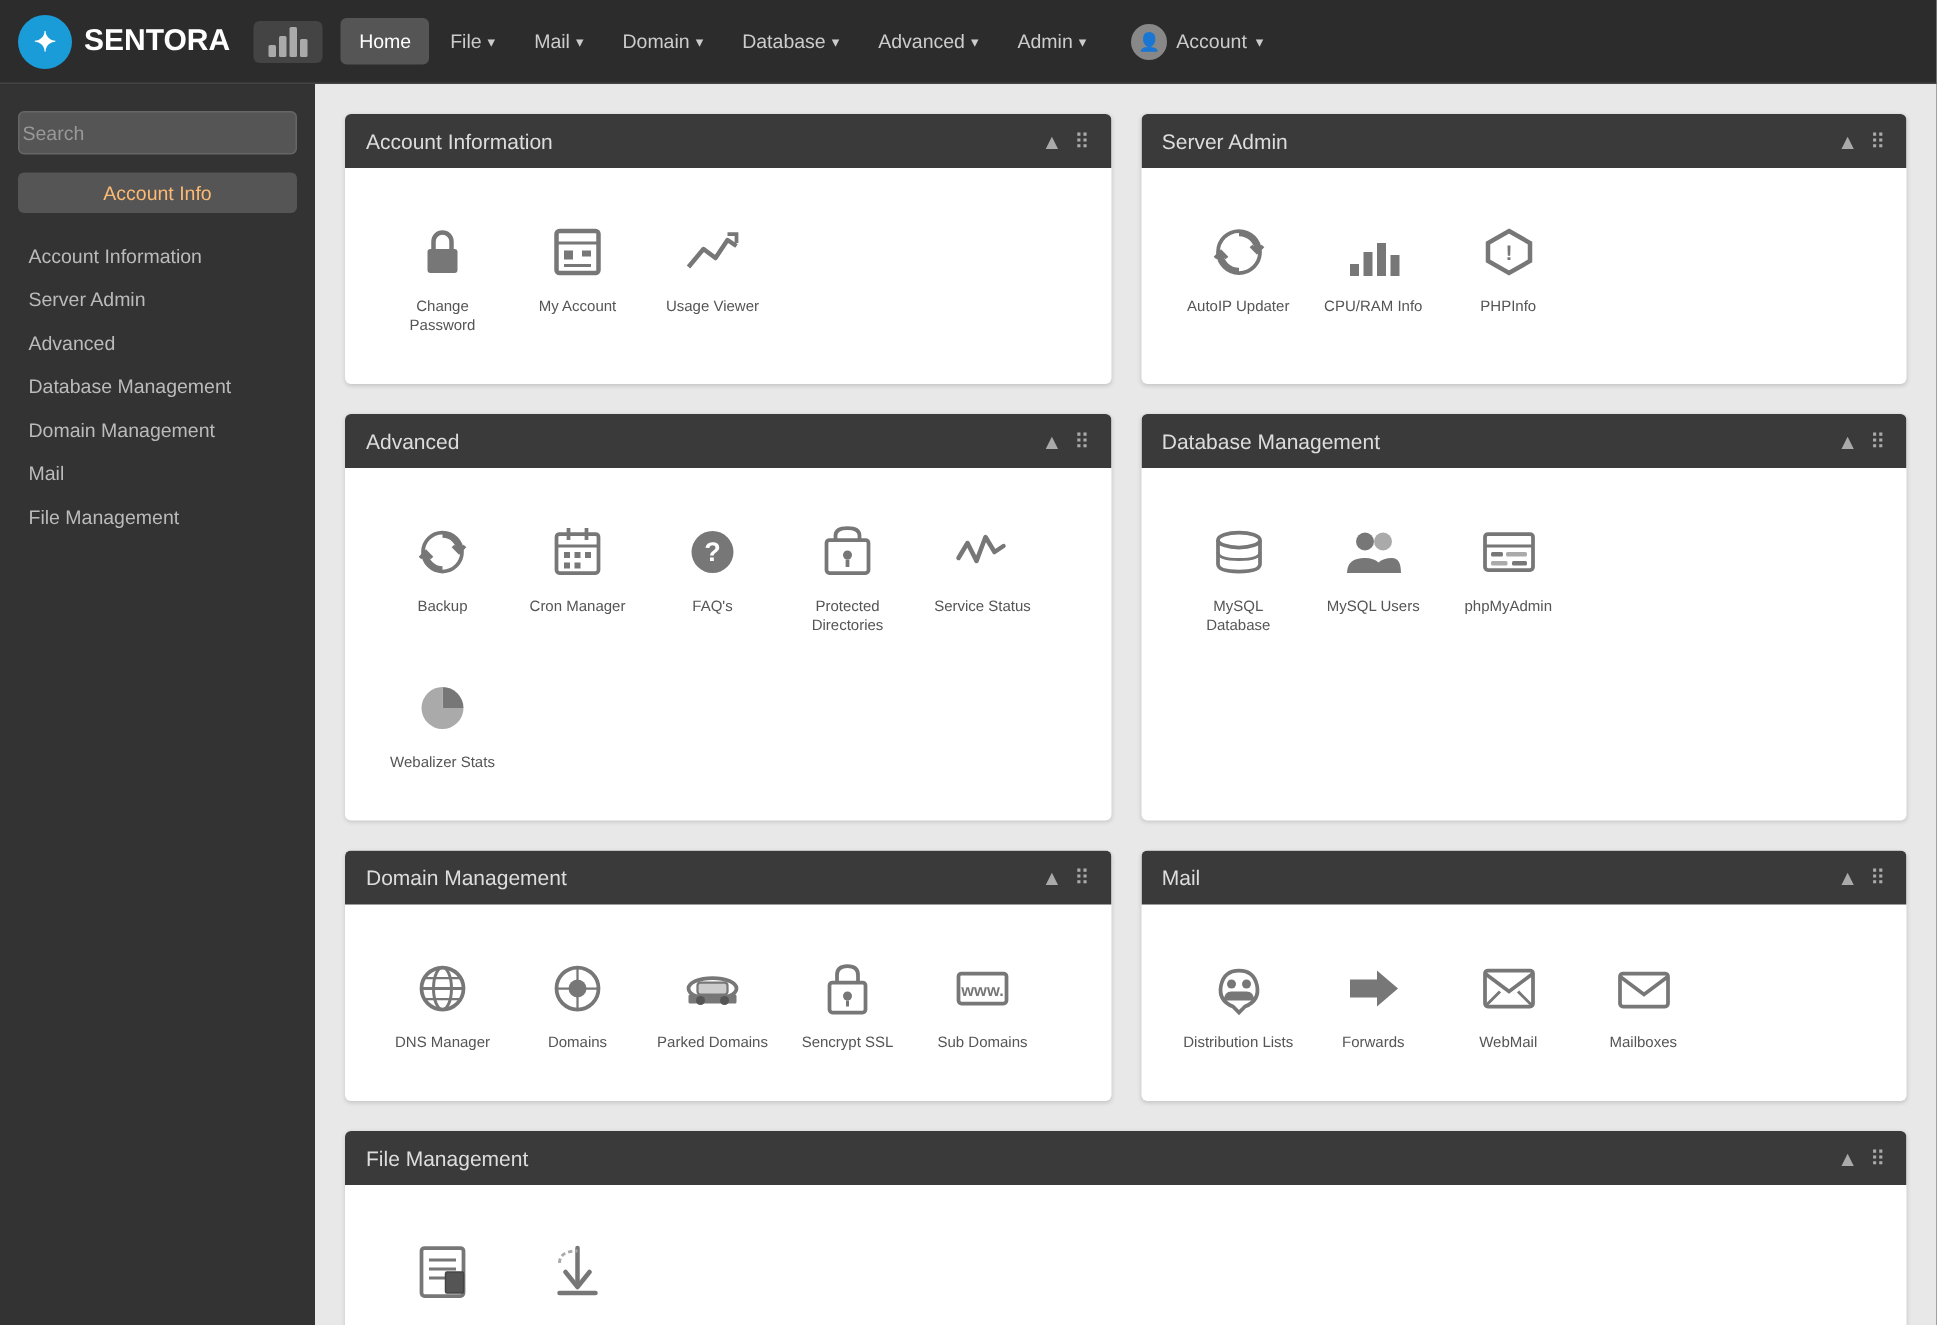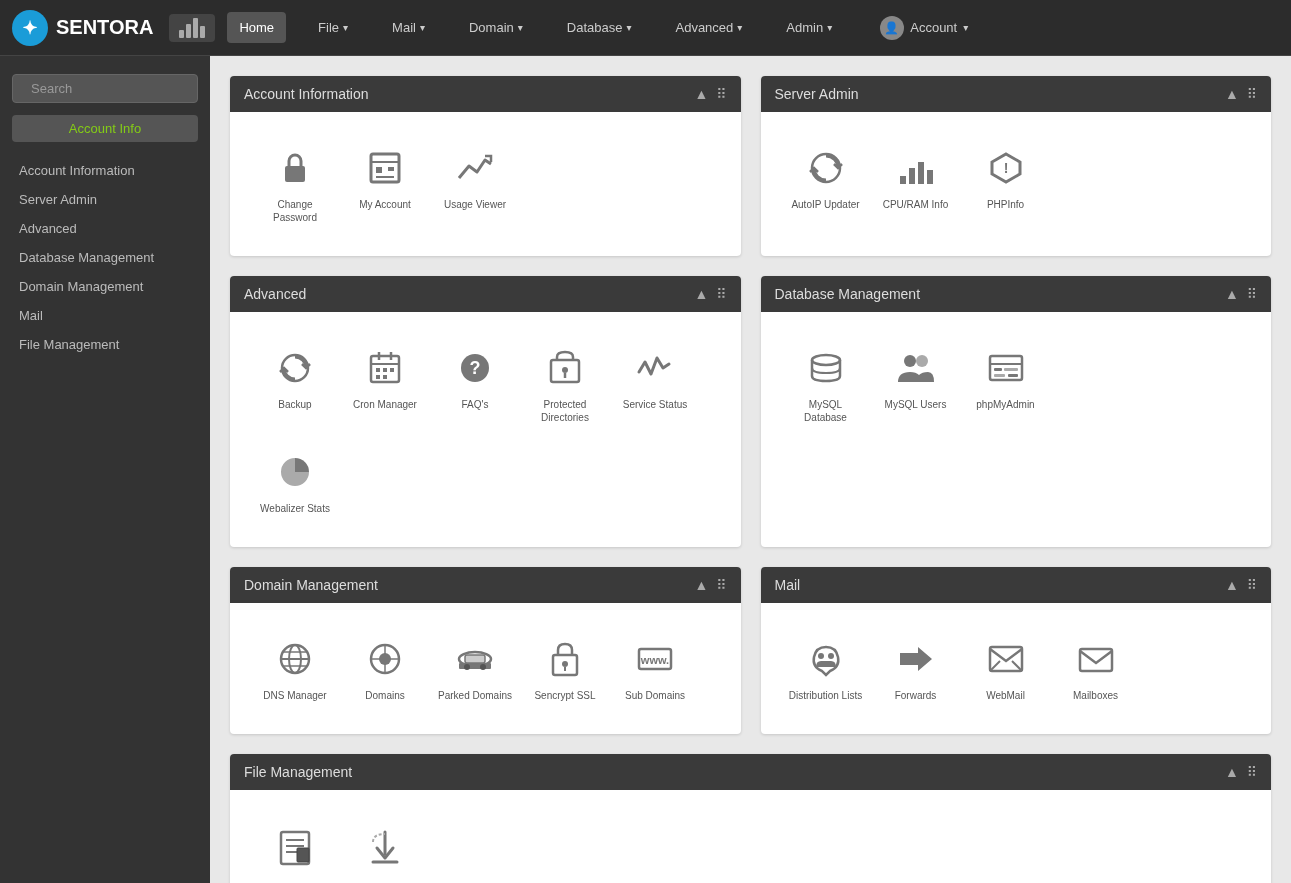--- a/index.html
+++ b/index.html
@@ -19,21 +19,21 @@
     }
     .brand-logo {
       width: 36px; height: 36px; background: #1a9cd8; border-radius: 50%;
       display: flex; align-items: center; justify-content: center; color: #fff; font-size: 18px; font-weight: bold;
     }
     .navbar-stats {
       background: #444; border-radius: 4px; padding: 4px 10px; margin-right: 12px;
       display: flex; align-items: flex-end; gap: 2px;
     }
     .bar { background: #aaa; width: 5px; border-radius: 1px; }
-    .nav-links { display: flex; align-items: center; gap: 20px; }
+    .nav-links { display: flex; align-items: center; gap: 2px; }
     .nav-item {
       color: #ccc; padding: 8px 12px; cursor: pointer; border-radius: 4px; font-size: 13px;
       display: flex; align-items: center; gap: 4px; white-space: nowrap;
     }
     .nav-item.active { background: #555; color: #fff; }
     .nav-item .arrow { font-size: 10px; }
     .nav-account { display: flex; align-items: center; gap: 6px; margin-left: 4px; }
     .account-avatar {
       width: 24px; height: 24px; border-radius: 50%; background: #888;
       display: flex; align-items: center; justify-content: center; font-size: 12px; color: #fff;
@@ -42,26 +42,26 @@
     
     .layout { display: flex; min-height: calc(100vh - 56px); }
 
     
     .sidebar {
       width: 210px; background: #333; flex-shrink: 0; padding: 10px 0;
     }
     .sidebar-search {
       margin: 8px 12px 12px;
       background: #555; border: 1px solid #666; border-radius: 4px;
-      padding: 6px 18px; color: #ccc; width: calc(100% - 24px); font-size: 13px; outline: none;
+      padding: 6px 2px; color: #ccc; width: calc(100% - 24px); font-size: 13px; outline: none;
     }
     .sidebar-search::placeholder { color: #999; }
     .sidebar-account-btn {
       display: block; margin: 0 12px 14px; background: #555; border: none;
-      color: #84cc16; padding: 6px 10px; border-radius: 4px; cursor: pointer;
+      color: #fdba74; padding: 6px 10px; border-radius: 4px; cursor: pointer;
       font-size: 13px; text-align: center; width: calc(100% - 24px);
     }
     .sidebar-link {
       display: block; padding: 7px 16px; color: #bbb; cursor: pointer; font-size: 13px;
       border-left: 3px solid transparent;
     }
 
     
     .main-content {
       flex: 1; padding: 20px; background: #e8e8e8; overflow-y: auto;

